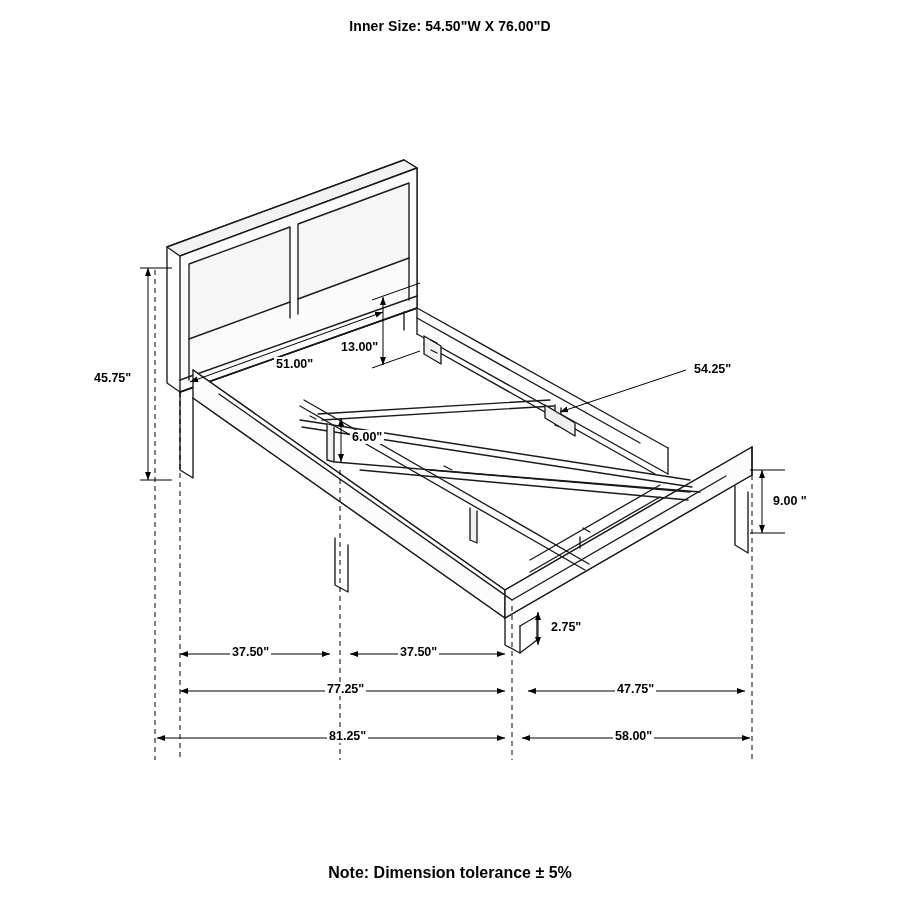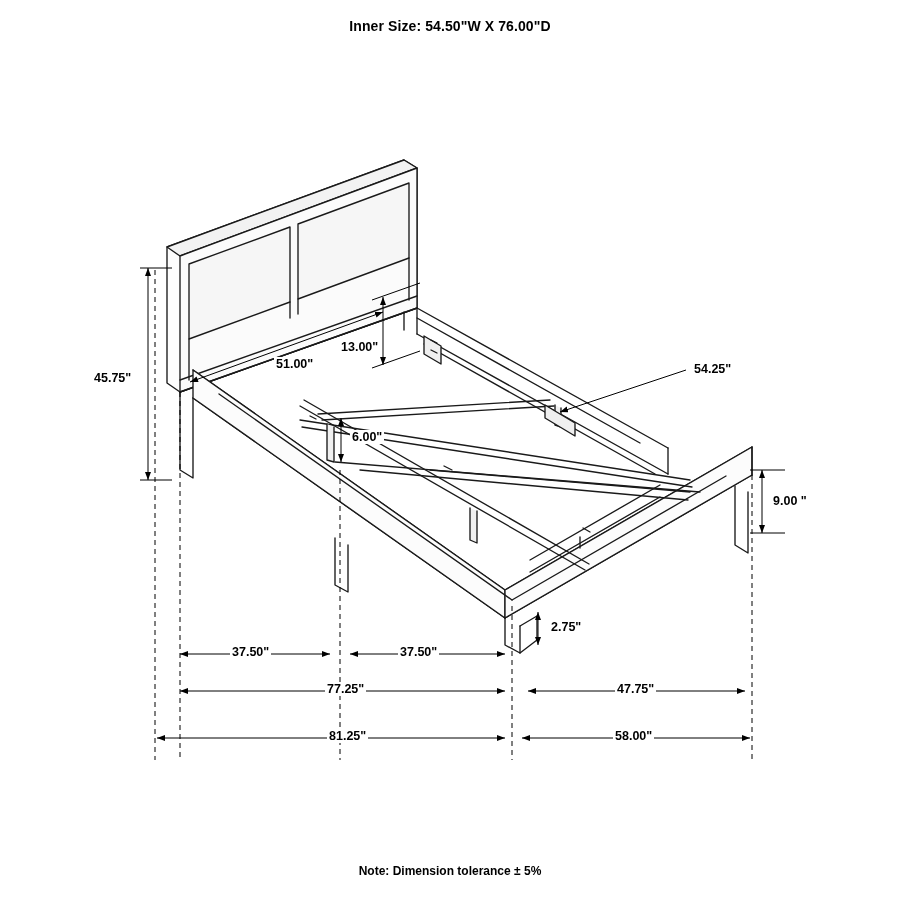--- a/index.html
+++ b/index.html
@@ -28,21 +28,21 @@
     font-size: 14px;
     font-weight: bold;
     letter-spacing: 0.1px;
   }
   .note {
     position: absolute;
     top: 864px;
     left: 0;
     width: 900px;
     text-align: center;
-    font-size: 12px;
+    font-size: 16px;
     font-weight: bold;
   }
   .dimlabel {
     position: absolute;
     font-size: 12.5px;
     font-weight: bold;
     white-space: nowrap;
     background: #ffffff;
     padding: 0 2px;
   }

